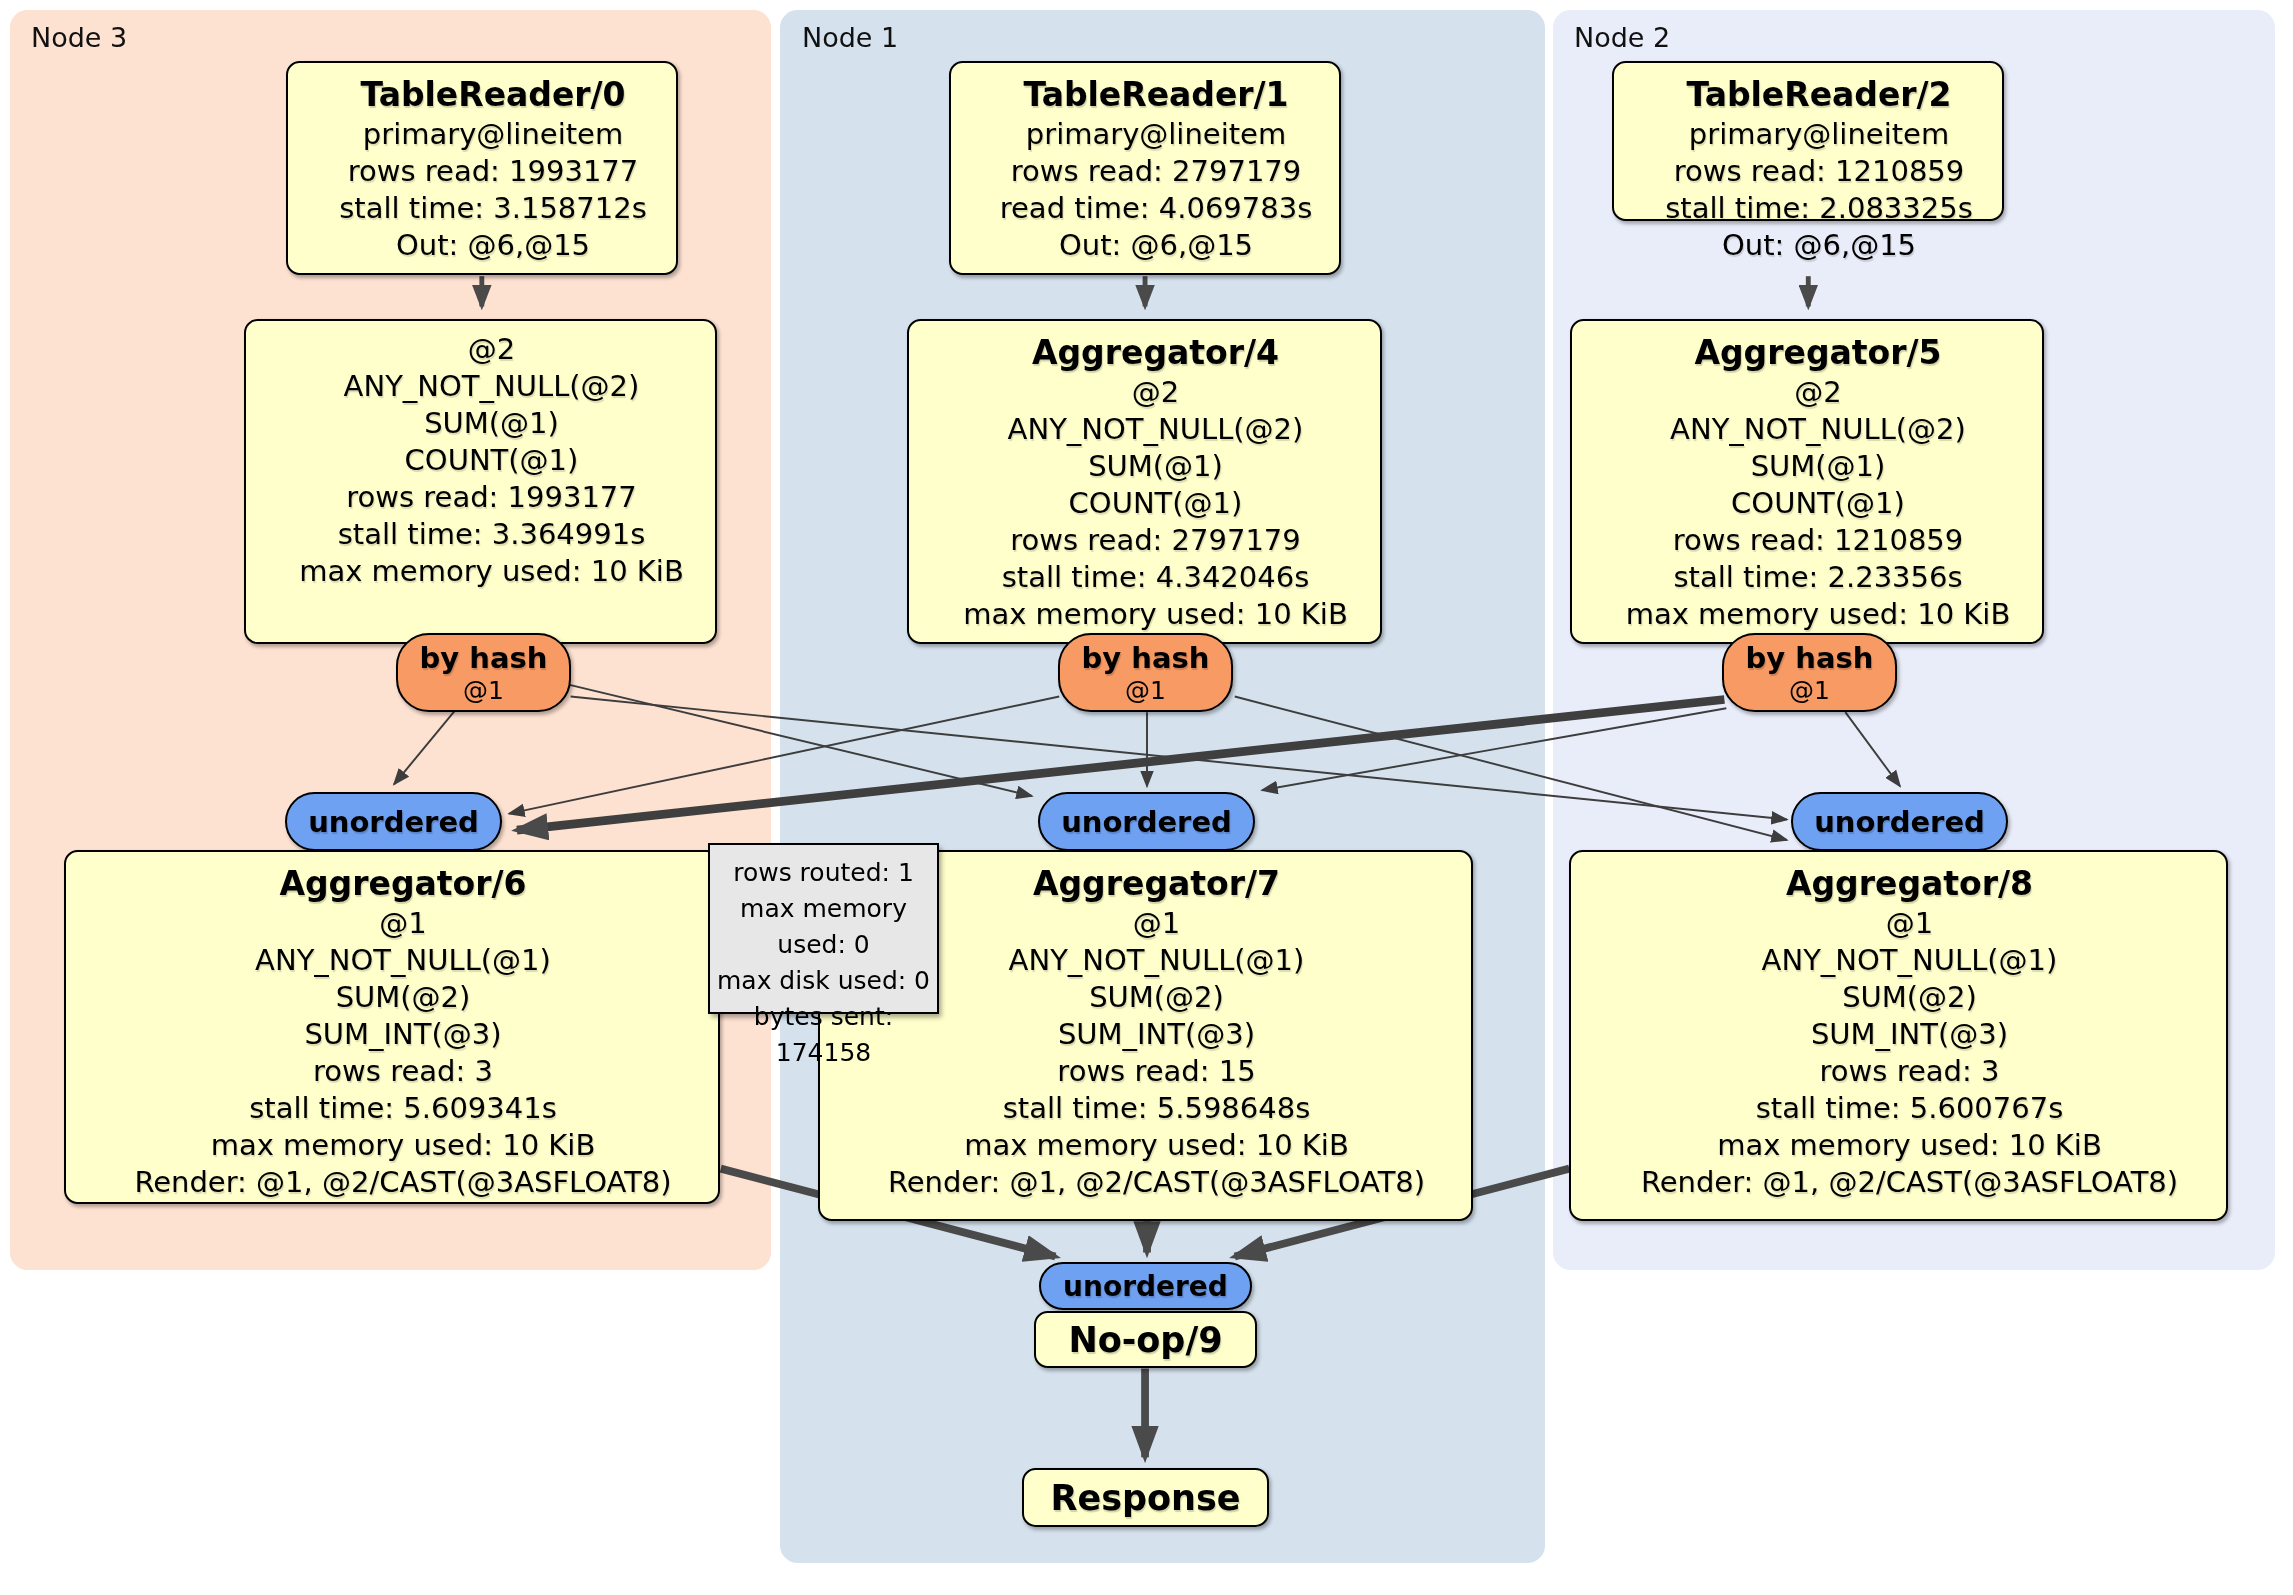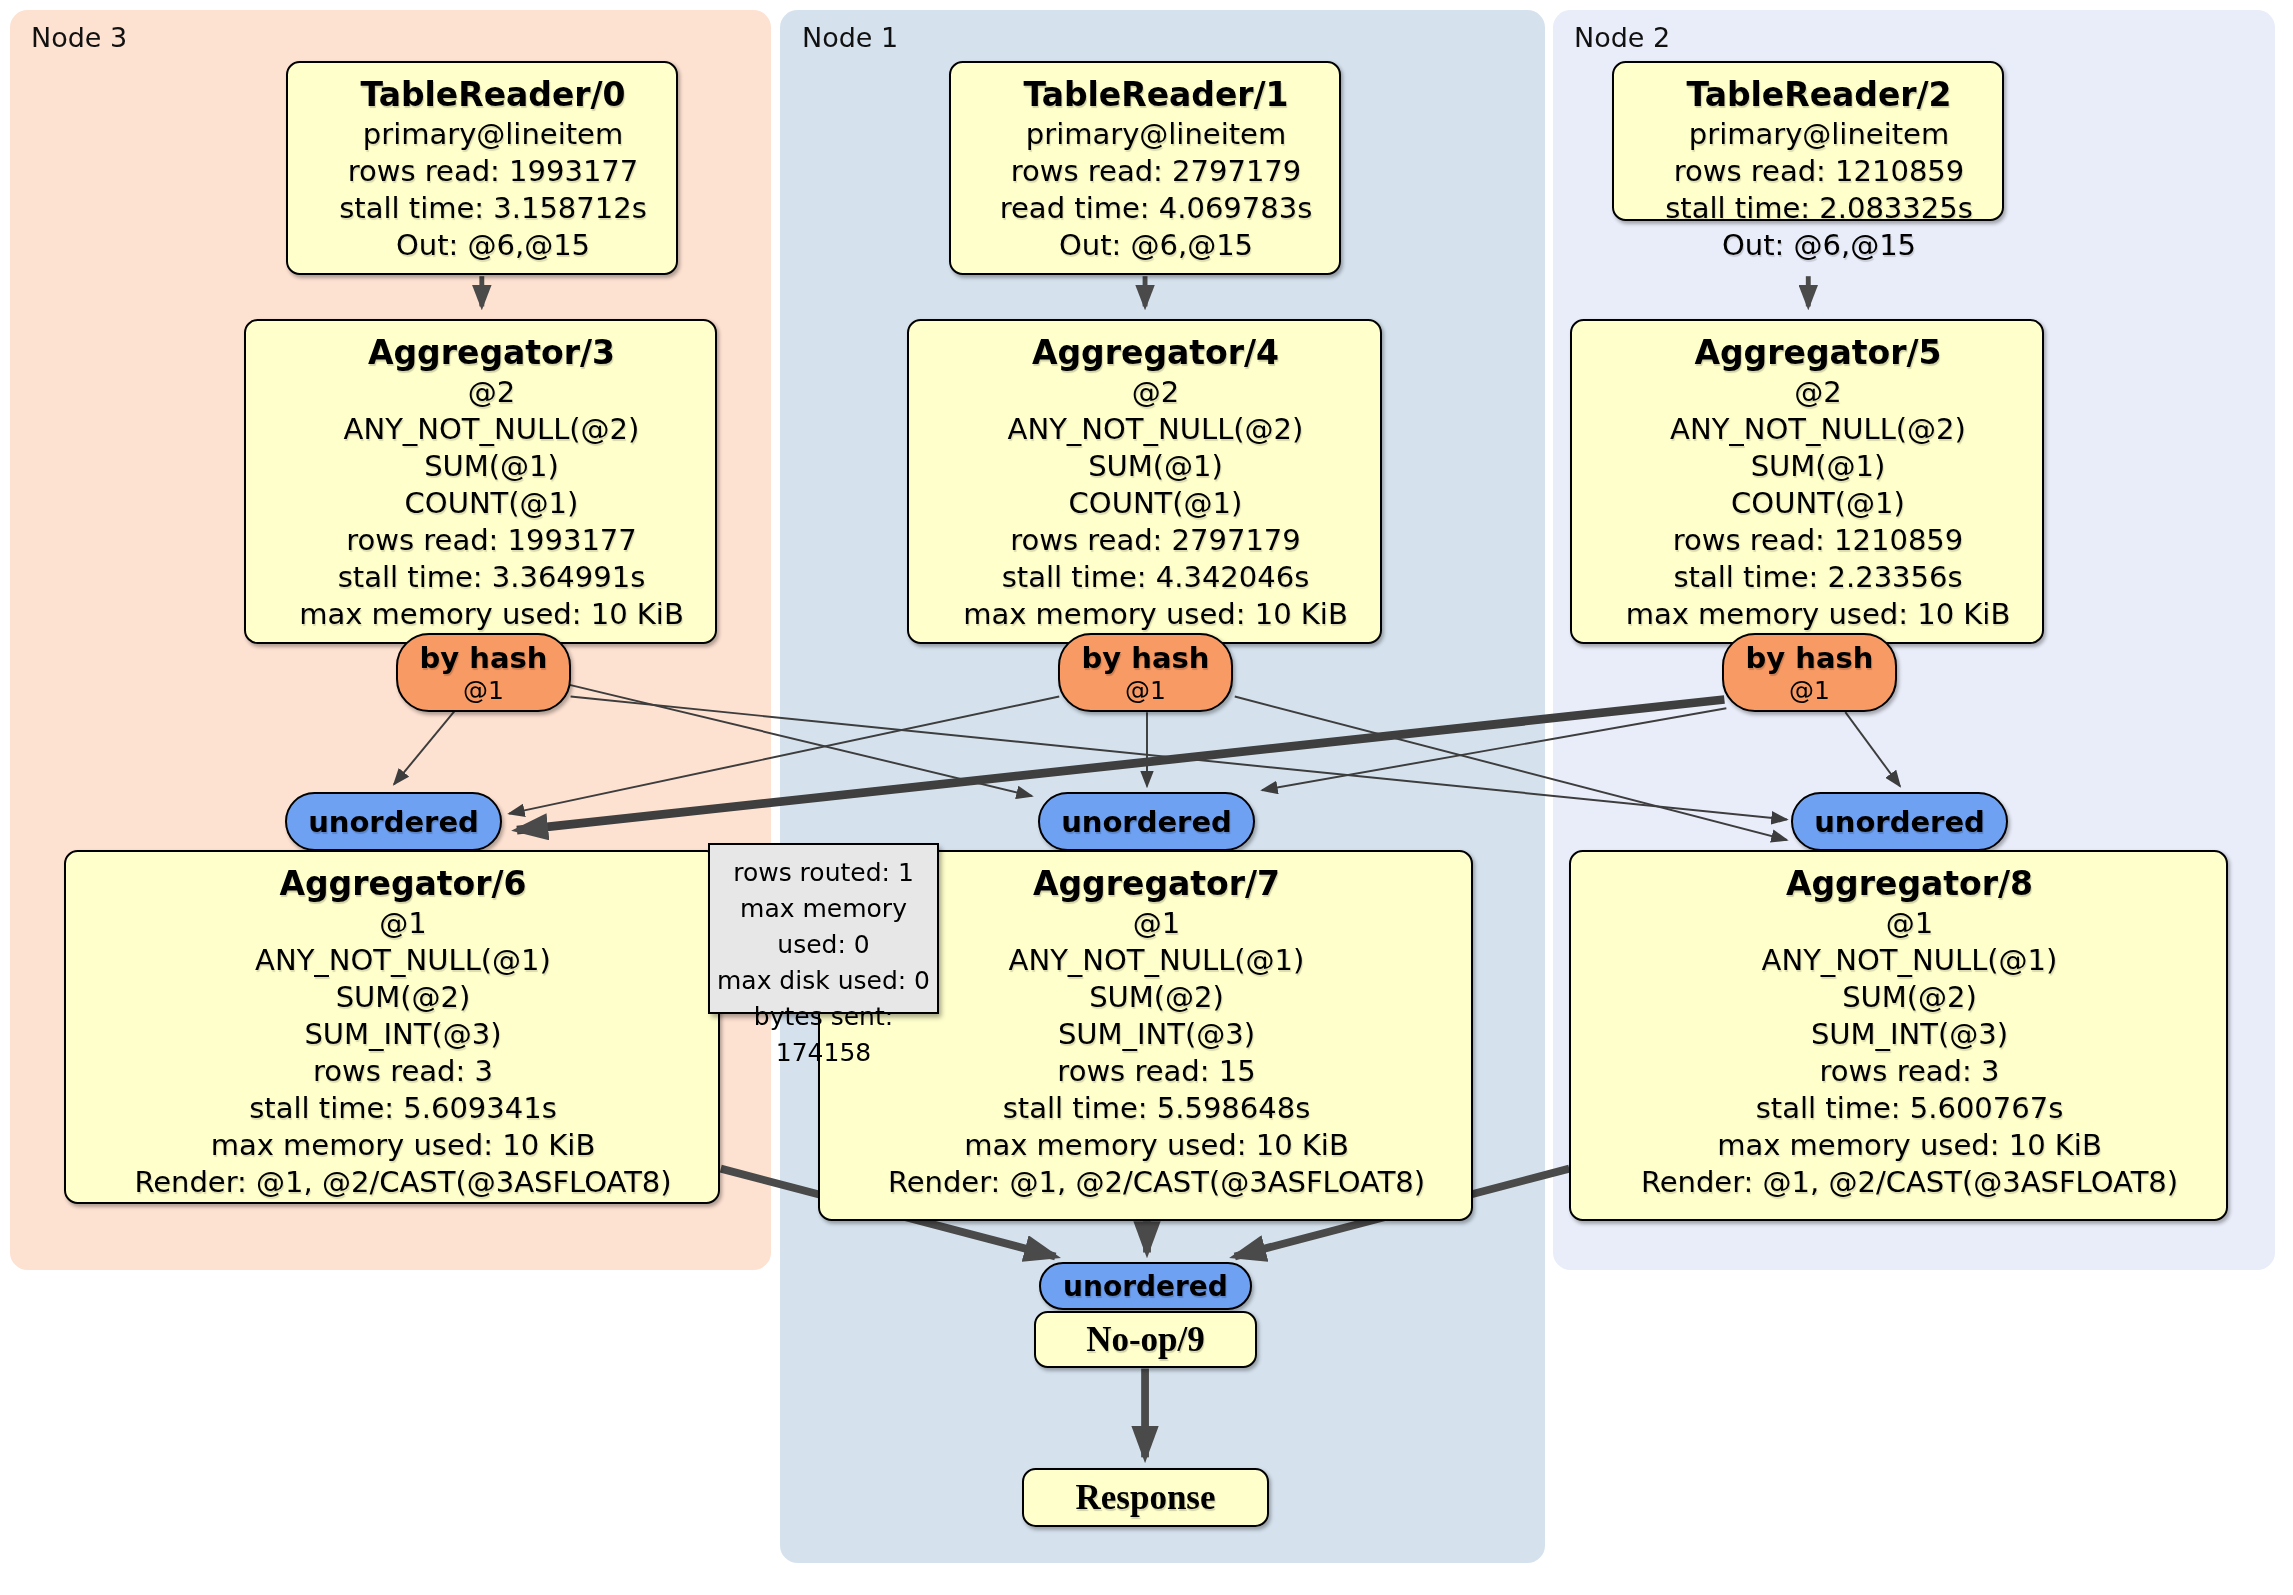--- a/index.html
+++ b/index.html
@@ -27,21 +27,21 @@
   .sync{
     position:absolute;background:#6fa1f3;border:2.4px solid #000;border-radius:39px;
     box-shadow:2px 2.9px 3.9px rgba(0,0,0,0.3);text-align:center;box-sizing:border-box;
     font-size:29px;font-weight:bold;display:flex;align-items:center;justify-content:center;
     text-shadow:1px 2px 1px rgba(0,0,0,0.18);
   }
   .endbox{
     position:absolute;background:#ffffcc;border:2.4px solid #000;border-radius:13.7px;
     box-shadow:2px 2.9px 3.9px rgba(0,0,0,0.3);text-align:center;box-sizing:border-box;
     display:flex;align-items:center;justify-content:center;
-    font-size:35px;font-weight:bold;text-shadow:1px 2px 1px rgba(0,0,0,0.18);font-family:Liberation Serif, serif;
+    font-size:35px;font-weight:bold;text-shadow:1px 2px 1px rgba(0,0,0,0.18);
   }
   .tooltip{
     position:absolute;background:#e7e7e7;border:2px solid #000;
     box-shadow:2.9px 3.9px 4.9px rgba(0,0,0,0.35);text-align:center;box-sizing:border-box;
     padding-top:9.8px;z-index:30;
   }
   .tooltip .line{font-size:25px;line-height:36px;text-shadow:none;}
   .layer-nodes{position:absolute;left:0;top:0;z-index:10;width:0;height:0;}
 </style>
 </head>
@@ -114,21 +114,20 @@
       <div class="ptitle">TableReader/2</div>
       <div>
           <div class="line">primary@lineitem</div>
           <div class="line">rows read: 1210859</div>
           <div class="line">stall time: 2.083325s</div>
           <div class="line">Out: @6,@15</div>
         </div>
     </div>
 
     <div class="proc" style="left:244px;top:319px;width:473px;height:325px;">
-      <div class="ptitle">Aggregator/3</div>
       <div>
           <div class="line">@2</div>
           <div class="line">ANY_NOT_NULL(@2)</div>
           <div class="line">SUM(@1)</div>
           <div class="line">COUNT(@1)</div>
           <div class="line">rows read: 1993177</div>
           <div class="line">stall time: 3.364991s</div>
           <div class="line">max memory used: 10 KiB</div>
         </div>
     </div>

